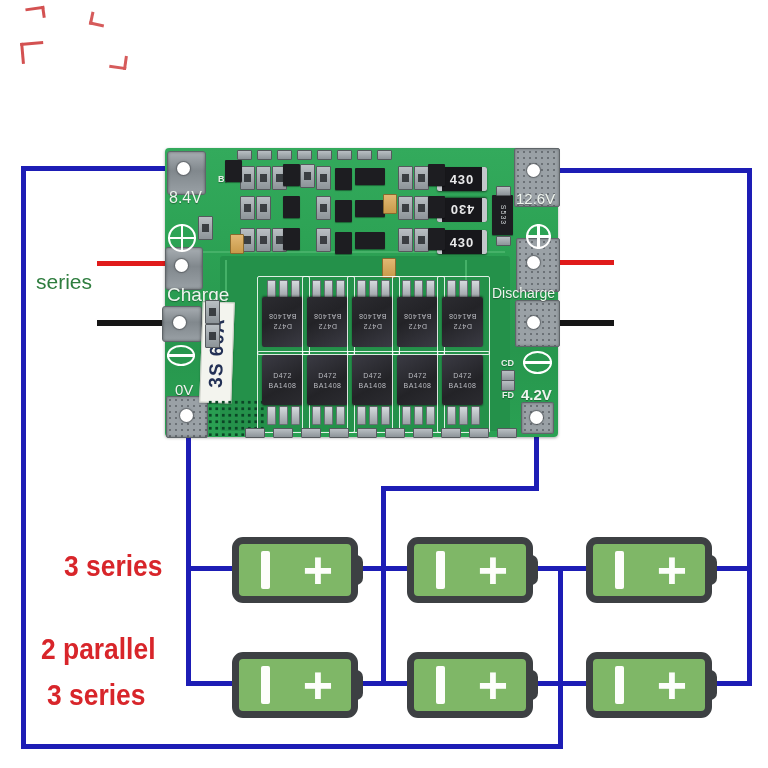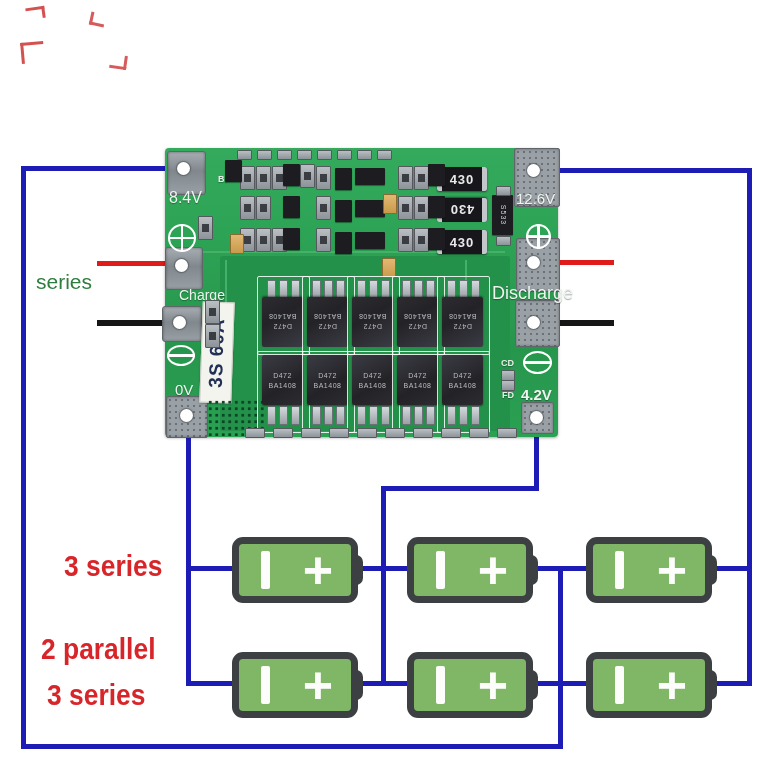--- a/index.html
+++ b/index.html
@@ -137,22 +137,22 @@
     <div class="sym" style="left:361px;top:76px;width:21px;height:21px;">
         <span class="hbar"></span>
         <span class="vbar"></span>
       </div>
     <div class="sym" style="left:358px;top:203px;width:25px;height:19px;">
         <span class="hbar"></span>
       </div>
 
     <div class="wtext" style="left:4px;top:42px;font-size:16px;">8.4V</div>
     <div class="wtext" style="left:351px;top:43px;">12.6V</div>
-    <div class="wtext" style="left:14px;top:139px;font-size:14px;">Charge</div>
-    <div class="wtext" style="left:327px;top:137px;font-size:18px;">Discharge</div>
+    <div class="wtext" style="left:2px;top:139px;font-size:19px;">Charge</div>
+    <div class="wtext" style="left:327px;top:137px;font-size:14px;">Discharge</div>
     <div class="wtext" style="left:10px;top:234px;">0V</div>
     <div class="wtext" style="left:356px;top:239px;font-weight:bold;">4.2V</div>
     <div class="wtiny" style="left:53px;top:27px;">BF</div>
     <div class="wtiny" style="left:336px;top:211px;">CD</div>
     <div class="wtiny" style="left:337px;top:243px;">FD</div>
     <div class="chip" style="left:336px;top:222px;width:12px;height:9px;"></div>
     <div class="chip" style="left:336px;top:232px;width:12px;height:9px;"></div>
 
     <div class="label3s" style="left:36px;top:154px;">
       <span>3S 60A</span>

